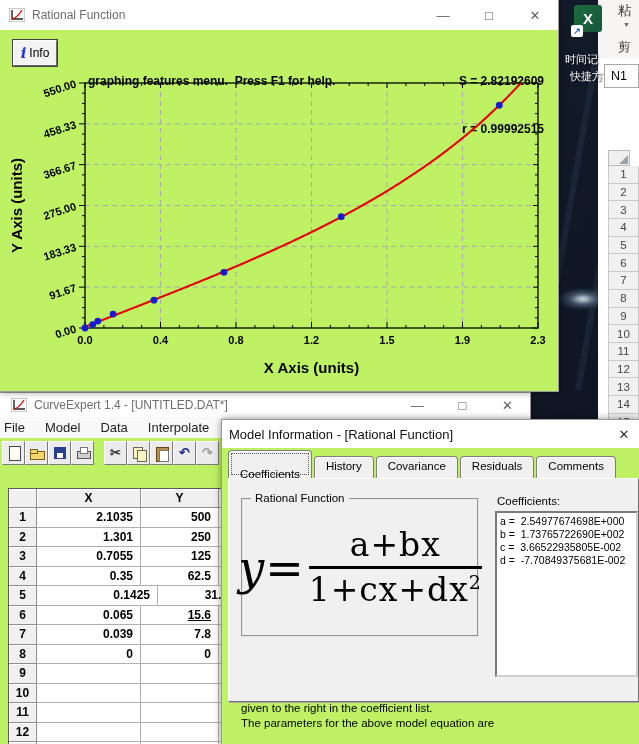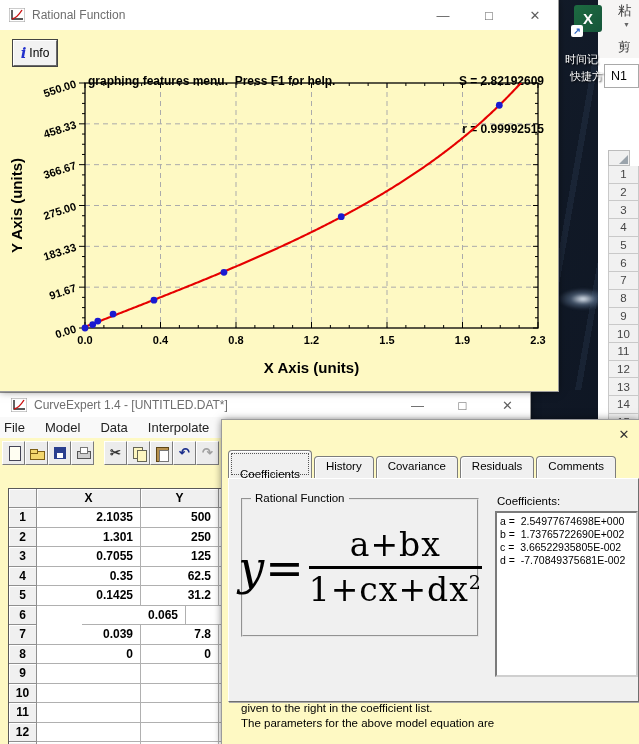--- a/index.html
+++ b/index.html
@@ -1,20 +1,20 @@
 <!DOCTYPE html>
 <html><head>
 <meta charset="utf-8">
 <style>
   * { margin:0; padding:0; box-sizing:border-box; }
   html,body { width:639px; height:744px; overflow:hidden; }
   body { position:relative; font-family:"Liberation Sans", sans-serif; color:#000;
          background:linear-gradient(115deg,#0a101b 0%,#141d2b 45%,#0c1320 100%); }
   .streak { position:absolute; pointer-events:none; }
-  .win { position:absolute; background:#fef9c3; box-shadow:0 0 8px rgba(0,0,0,.55); outline:1px solid #9b9b9b; }
+  .win { position:absolute; background:#bef264; box-shadow:0 0 8px rgba(0,0,0,.55); outline:1px solid #9b9b9b; }
   .titlebar { position:absolute; left:0; top:0; right:0; background:#fff; display:flex; align-items:center; }
   .title-text { font-size:12px; color:#6e6e6e; white-space:nowrap; }
   .capbtns { position:absolute; top:0; right:0; display:flex; }
   .capbtn { display:flex; align-items:center; justify-content:center; color:#5f5f5f; font-size:13px; }
   .appicon { width:16px; height:14px; display:block; }
   
   #graph-win { left:0; top:0; width:558px; height:391px; z-index:3; }
   #graph-win .titlebar { height:30px; }
   #graph-win .capbtn { width:46px; height:30px; }
   #info-btn { position:absolute; left:13px; top:40px; width:44px; height:26px; background:#f2f2f2;
@@ -433,27 +433,27 @@
         <div class="tcell val" style="width: 14px; height: 19.5px;"></div>
       </div>
       <div class="trow">
         <div class="tcell rownum" style="width: 28px; height: 19.5px;">4</div>
         <div class="tcell val" style="width: 104px; height: 19.5px;">0.35</div>
         <div class="tcell val" style="width: 78px; height: 19.5px;">62.5</div>
         <div class="tcell val" style="width: 14px; height: 19.5px;"></div>
       </div>
       <div class="trow">
         <div class="tcell rownum" style="width: 28px; height: 19.5px;">5</div>
-        <div class="tcell val" style="width: 104px; height: 19.5px;">0.1425</div>
+        <div class="tcell val" style="width: 121px; height: 19.5px;">0.1425</div>
         <div class="tcell val" style="width: 78px; height: 19.5px;">31.2</div>
         <div class="tcell val" style="width: 14px; height: 19.5px;"></div>
       </div>
       <div class="trow">
         <div class="tcell rownum" style="width: 28px; height: 19.5px;">6</div>
-        <div class="tcell val" style="width: 104px; height: 19.5px; margin-left: 45px;">0.065</div>
+        <div class="tcell val" style="width: 104px; height: 19.5px;">0.065</div>
         <div class="tcell val" style="width: 78px; height: 19.5px; text-decoration: underline;">15.6</div>
         <div class="tcell val" style="width: 14px; height: 19.5px;"></div>
       </div>
       <div class="trow">
         <div class="tcell rownum" style="width: 28px; height: 19.5px;">7</div>
         <div class="tcell val" style="width: 104px; height: 19.5px;">0.039</div>
         <div class="tcell val" style="width: 78px; height: 19.5px;">7.8</div>
         <div class="tcell val" style="width: 14px; height: 19.5px;"></div>
       </div>
       <div class="trow">
@@ -489,20 +489,23 @@
       <div class="trow">
         <div class="tcell rownum" style="width: 28px; height: 19.5px;">13</div>
         <div class="tcell val" style="width: 104px; height: 19.5px;"></div>
         <div class="tcell val" style="width: 78px; height: 19.5px;"></div>
         <div class="tcell val" style="width: 14px; height: 19.5px;"></div>
       </div>
     </div>
 </div>
 
 <div id="dialog" class="win">
+  <div class="titlebar">
+    <span class="title-text" style="margin-left:7px;">Model Information - [Rational Function]</span>
+  </div>
   <div id="dlg-close">✕</div>
   <div id="tabbar">
       <div class="tab active">Coefficients</div>
       <div class="tab">History</div>
       <div class="tab">Covariance</div>
       <div class="tab">Residuals</div>
       <div class="tab">Comments</div>
     </div>
   <div id="tab-panel">
     <div id="groupbox">

